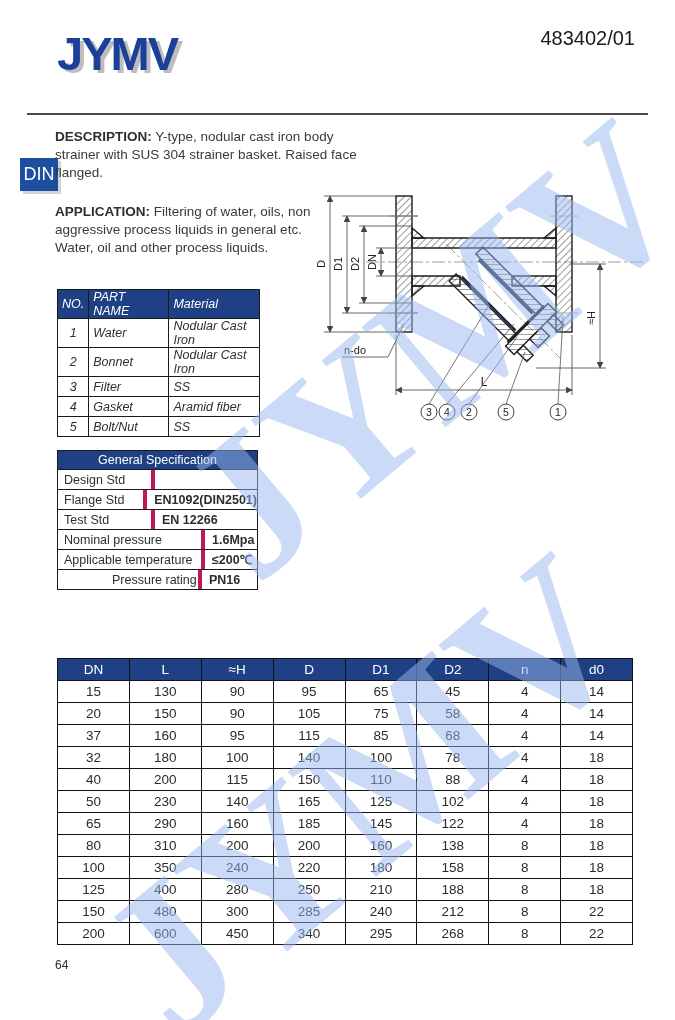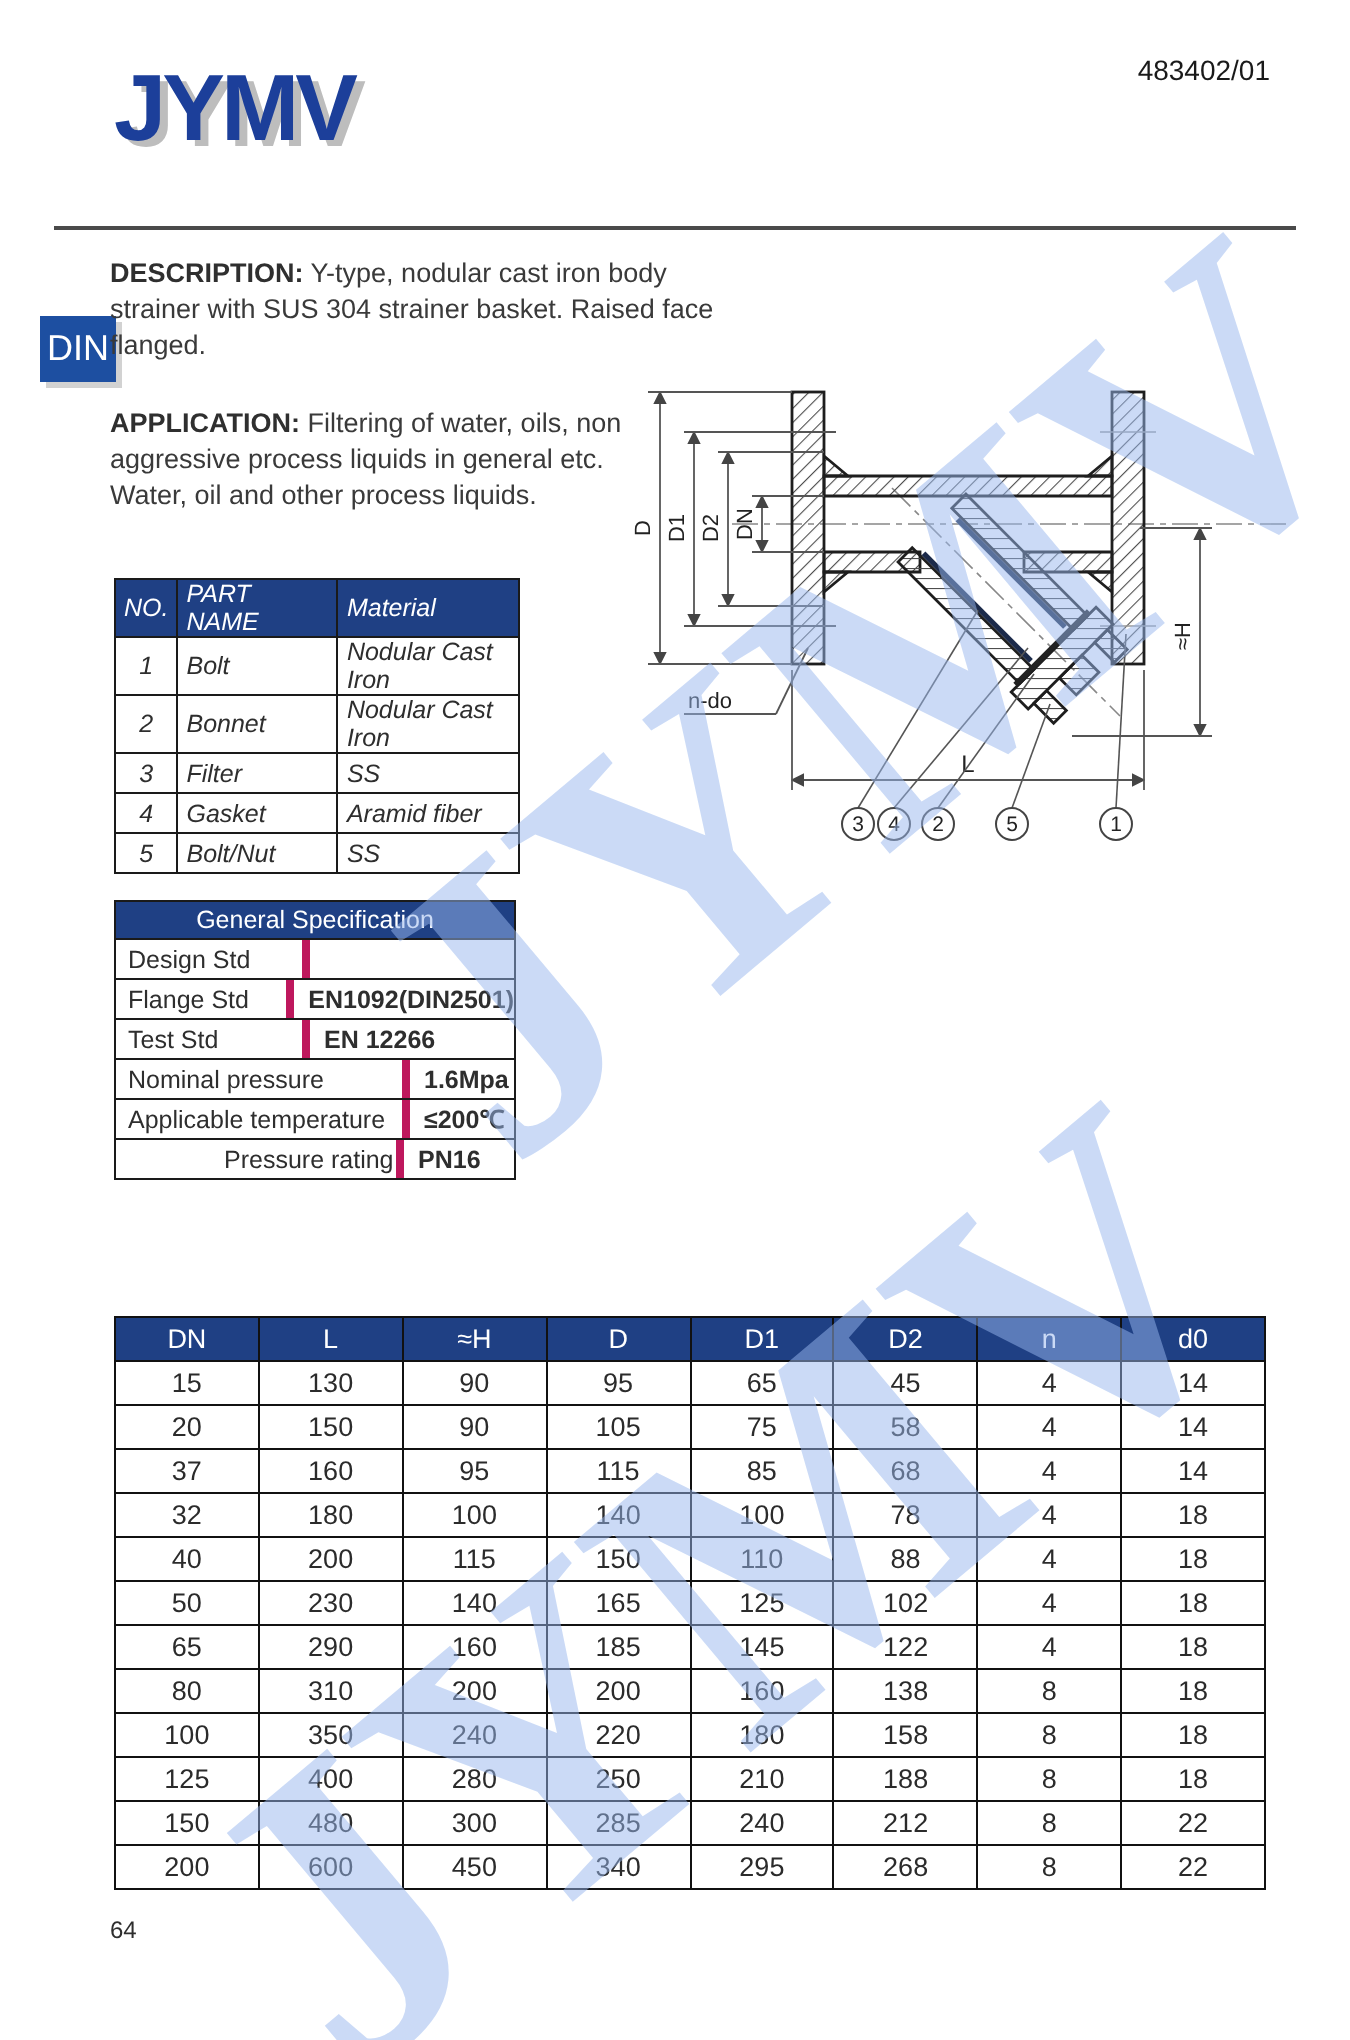--- a/index.html
+++ b/index.html
@@ -9,21 +9,21 @@
     font-family:"Liberation Sans", sans-serif; color:#333;
   }
   
   .logo{
     position:absolute; left:57px; top:26px;
     font-size:47px; font-weight:800; letter-spacing:-2px;
     color:#1c3f9a; text-shadow:4px 3px 0 #bdbdbd;
   }
   .title-block{position:absolute; right:40px; top:24px; text-align:right;}
   .doc-title{font-size:27px; color:#1a1a1a; letter-spacing:1px;}
-  .doc-number{font-size:14px; color:#1a1a1a; margin-top:3px;}
+  .doc-number{font-size:20px; color:#1a1a1a; margin-top:3px;}
   .header-rule{position:absolute; left:27px; top:113px; width:621px; border-top:2px solid #4a4a4a;}
   
   .din-tab{
     position:absolute; left:20px; top:158px; width:38px; height:33px;
     background:#1d4fa1; color:#fff; font-size:18px;
     display:flex; align-items:center; justify-content:center;
     box-shadow:3px 3px 0 #d2d2d2;
   }
   
   .para{position:absolute; left:55px; font-size:13.5px; line-height:1.32; color:#3a3a3a;}
@@ -92,21 +92,21 @@
     <thead>
       <tr>
         <th>NO.</th>
         <th>PART NAME</th>
         <th>Material</th>
       </tr>
     </thead>
     <tbody>
         <tr>
           <td>1</td>
-          <td>Bolt</td>
+          <td>Water</td>
           <td>Nodular Cast Iron</td>
         </tr>
         <tr>
           <td>2</td>
           <td>Bonnet</td>
           <td>Nodular Cast Iron</td>
         </tr>
         <tr>
           <td>3</td>
           <td>Filter</td>

